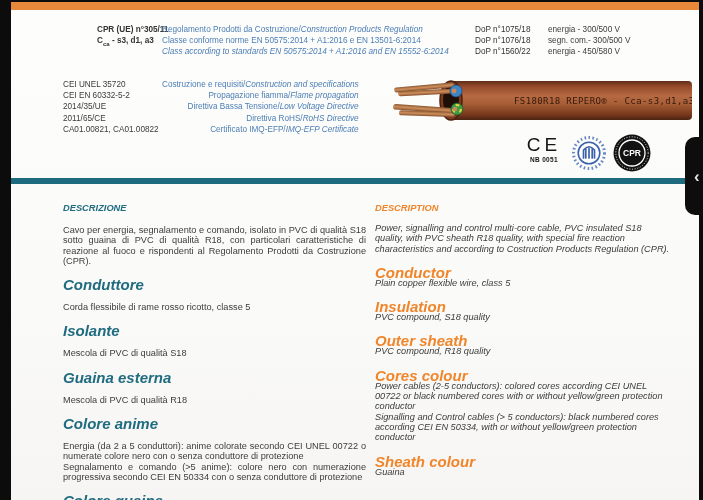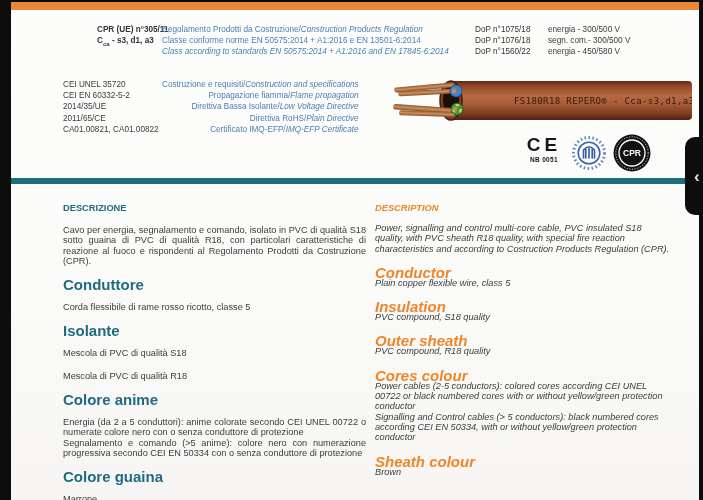--- a/index.html
+++ b/index.html
@@ -22,32 +22,32 @@
   .cpr-labels{left:62px;top:24px;margin-left:24px;}
   .cpr-blue{left:151px;top:24px;}
   .dop{left:464px;top:24px;}
   .dop .num{display:inline-block;width:73px;font-weight:normal;color:#333;}
   .std-codes{left:52px;top:79px;}
   .std-descs{left:151px;top:79px;text-align:right;}
   sub{font-size:6px;}
 
   
   .cert-ce{position:absolute;left:512px;top:135px;width:42px;text-align:center;color:#161616;}
-  .ce-letters{font-size:19px;font-weight:bold;letter-spacing:4px;line-height:19px;}
+  .ce-letters{font-size:19px;font-weight:normal;letter-spacing:4px;line-height:19px;}
   .nb{font-size:6.5px;font-weight:bold;margin-top:2px;letter-spacing:.3px;}
   .imq-mark{position:absolute;left:560px;top:135px;}
   .cpr-mark{position:absolute;left:601px;top:133px;}
 
   
   .col{position:absolute;top:203px;font-size:9.2px;line-height:10.3px;color:#3c3c3c;}
   .col-it{left:52px;width:303px;}
   .col-en{left:364px;width:295px;font-style:italic;}
   .col h1{font-size:9.3px;line-height:10px;margin:0 0 10px 0;}
   .col h2{font-size:15px;line-height:10px;margin:14px 0 0 0;}
-  .col-it h1,.col-it h2{color:#1f6b80;}
+  .col-it h1,.col-it h2{color:#1f6b80;font-style:italic;}
   .col-en h1,.col-en h2{color:#f0862b;}
   .col p{margin:0;white-space:pre-line;}
   .col-it p{text-align:justify;margin-top:12px;}
 
   
   .nav-tab{position:absolute;left:689px;top:141px;width:24px;height:70px;
            background:#3e3e3e;border-radius:7px;z-index:5;
            display:flex;align-items:center;}
   .nav-tab::before{content:'';position:absolute;left:-4px;top:-4px;right:-6px;bottom:-4px;
            background:#0d0d0d;border-radius:10px;z-index:-1;}
@@ -60,39 +60,39 @@
   <div class="page">
     <div class="orange-bar"></div>
 
     <div class="spec cpr-labels">
       <div class="b">CPR (UE) n°305/11</div>
       <div class="b"><span>C</span><sub>ca</sub><span> - s3, d1, a3</span></div>
     </div>
     <div class="spec cpr-blue blue">
       <div><span>Regolamento Prodotti da Costruzione/</span><span class="it">Construction Products Regulation</span></div>
       <div><span>Classe conforme norme EN 50575:2014 + A1:2016 e EN 13501-6:2014</span><span class="it"></span></div>
-      <div><span></span><span class="it">Class according to standards EN 50575:2014 + A1:2016 and EN 17845-6:2014</span></div>
+      <div><span></span><span class="it">Class according to standards EN 50575:2014 + A1:2016 and EN 15552-6:2014</span></div>
     </div>
     <div class="spec dop">
       <div><span class="num">DoP n°1075/18</span><span>energia - 300/500 V</span></div>
       <div><span class="num">DoP n°1076/18</span><span>segn. com.- 300/500 V</span></div>
       <div><span class="num">DoP n°1560/22</span><span>energia - 450/580 V</span></div>
     </div>
     <div class="spec std-codes">
       <div>CEI UNEL 35720</div>
       <div>CEI EN 60332-5-2</div>
       <div>2014/35/UE</div>
       <div>2011/65/CE</div>
       <div>CA01.00821, CA01.00822</div>
     </div>
     <div class="spec std-descs blue">
       <div><span>Costruzione e requisiti/</span><span class="it">Construction and specifications</span></div>
       <div><span>Propagazione fiamma/</span><span class="it">Flame propagation</span></div>
-      <div><span>Direttiva Bassa Isolante/</span><span class="it">Low Voltage Directive</span></div>
-      <div><span>Direttiva RoHS/</span><span class="it">Plain Directive</span></div>
+      <div><span>Direttiva Bassa Tensione/</span><span class="it">Low Voltage Directive</span></div>
+      <div><span>Direttiva RoHS/</span><span class="it">RoHS Directive</span></div>
       <div><span>Certificato IMQ-EFP/</span><span class="it">IMQ-EFP Certificate</span></div>
     </div>
 
     <svg style="position:absolute;left:379px;top:78px;" width="302" height="68" viewBox="0 0 302 68">
       <defs>
         <linearGradient id="sheath" x1="0" y1="0" x2="0" y2="1">
           <stop offset="0" stop-color="#5f2c17"></stop>
             <stop offset="0.14" stop-color="#94492a"></stop>
           <stop offset="0.38" stop-color="#b56a42"></stop>
             <stop offset="0.58" stop-color="#a85e37"></stop>
@@ -140,20 +140,21 @@
 
     <div class="teal-bar"></div>
 
     <div class="col col-it">
       <h1>DESCRIZIONE</h1>
       <p>Cavo per energia, segnalamento e comando, isolato in PVC di qualità S18 sotto guaina di PVC di qualità R18, con particolari caratteristiche di reazione al fuoco e rispondenti al Regolamento Prodotti da Costruzione (CPR).</p>
       <h2>Conduttore</h2>
       <p>Corda flessibile di rame rosso ricotto, classe 5</p>
       <h2>Isolante</h2>
       <p>Mescola di PVC di qualità S18</p>
+      <h2>Guaina esterna</h2>
       <p>Mescola di PVC di qualità R18</p>
       <h2>Colore anime</h2>
       <p>Energia (da 2 a 5 conduttori): anime colorate secondo CEI UNEL 00722 o numerate colore nero con o senza conduttore di protezione
 Segnalamento e comando (&gt;5 anime): colore nero con numerazione progressiva secondo CEI EN 50334 con o senza conduttore di protezione</p>
       <h2>Colore guaina</h2>
       <p>Marrone</p>
     </div>
 
     <div class="col col-en">
       <h1>DESCRIPTION</h1>
@@ -161,20 +162,20 @@
       <h2>Conductor</h2>
       <p>Plain copper flexible wire, class 5</p>
       <h2>Insulation</h2>
       <p>PVC compound, S18 quality</p>
       <h2>Outer sheath</h2>
       <p>PVC compound, R18 quality</p>
       <h2>Cores colour</h2>
       <p>Power cables (2-5 conductors): colored cores according CEI UNEL 00722 or black numbered cores with or without yellow/green protection conductor
 Signalling and Control cables (&gt; 5 conductors): black numbered cores according CEI EN 50334, with or without yellow/green protection conductor</p>
       <h2>Sheath colour</h2>
-      <p>Brown</p>
+      <p>Guaina</p>
     </div>
   </div>
 
   <div class="nav-tab">
     <span class="chev">‹</span>
   </div>
 </div>
 
 </body></html>

